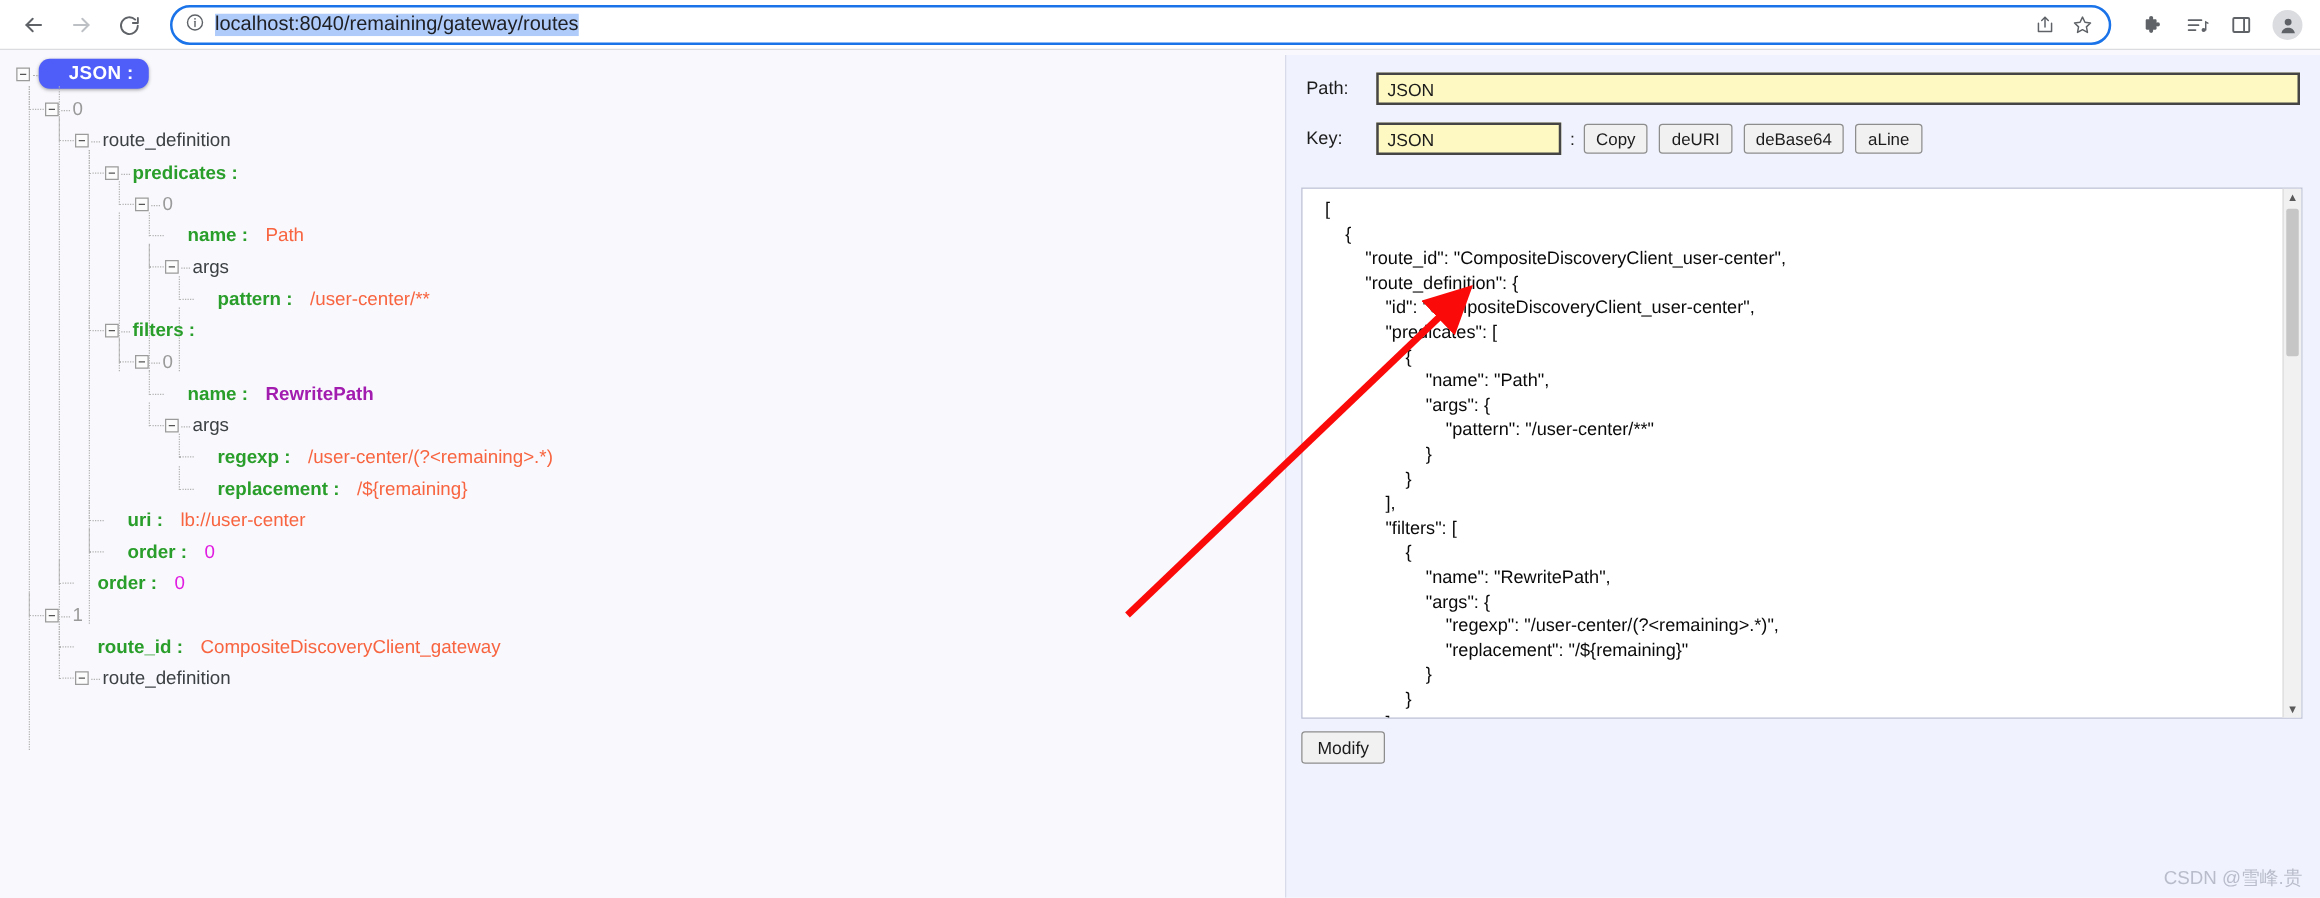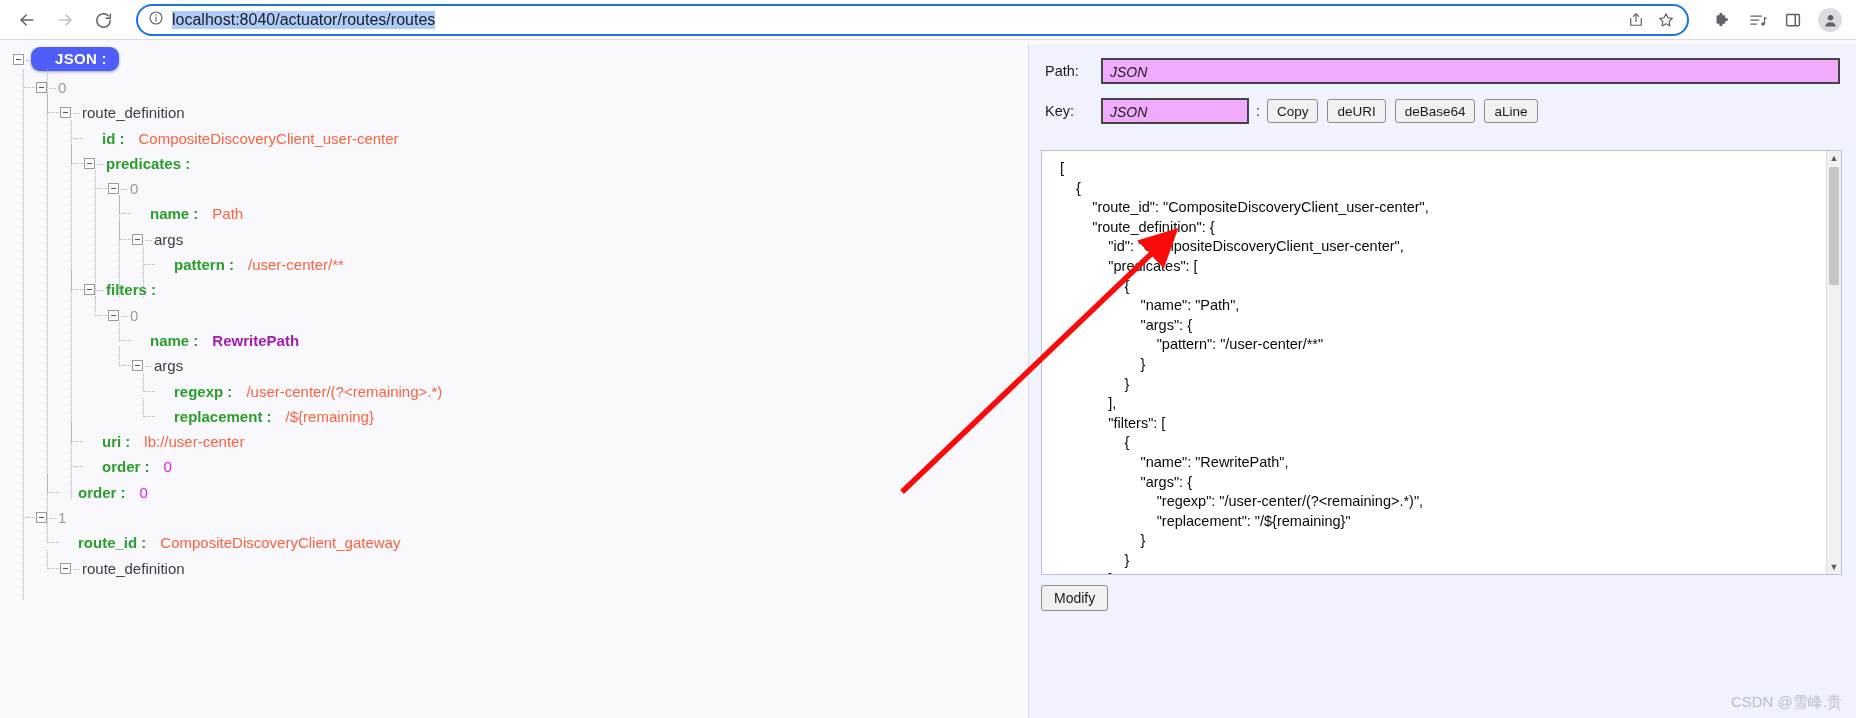--- a/index.html
+++ b/index.html
@@ -125,25 +125,24 @@
     background:#f0f3fd;
     border-left:1px solid #d8dcea;
   }
   .field-row {
     display:flex; align-items:center; padding:0 16px; margin-top:14px;
   }
   .field-label {
     width:56px; font-size:14.5px; color:#1c1c1c;
   }
   .txtbox {
-    background:#f0abfc; border:2px solid #454545;
+    background:#fef9c3; border:2px solid #454545;
     font-size:14px; color:#1b1b1b;
     padding:3px 7px; height:26px; line-height:19px;
     font-family:"Liberation Sans", sans-serif;
-    font-style:italic;
   }
   #path-input { flex:1; }
   #key-input  { width:148px; }
   .mid-colon { margin:0 7px; color:#1b1b1b; font-size:14px; }
   .sbtn {
     background:#f1f1f1; border:1px solid #8d8d8d; border-radius:3px;
     font-size:13.5px; color:#1b1b1b; height:24px; padding:0 9px;
     margin-right:9px; cursor:pointer;
     font-family:"Liberation Sans", sans-serif;
   }
@@ -213,21 +212,21 @@
   </div>
 
   <div id="omnibox">
     <span class="info-icon">
       <svg width="16" height="16" viewBox="0 0 24 24" fill="none" stroke="currentColor" stroke-width="1.7">
         <circle cx="12" cy="12" r="9"></circle>
           <path d="M12 10.6v6.2" stroke-linecap="round"></path>
         <circle cx="12" cy="7.6" r="1.05" fill="currentColor" stroke="none"></circle>
       </svg>
     </span>
-    <div class="url"><span class="sel">localhost:8040/actuator/routes/routes</span></div>
+    <div class="url"><span class="sel">localhost:8040/remaining/gateway/routes</span></div>
     <div class="right-icons">
       <span>
         <svg width="18" height="18" viewBox="0 0 24 24" fill="none" stroke="currentColor" stroke-width="1.6" stroke-linecap="round" stroke-linejoin="round">
           <path d="M5 10v9h14v-9"></path>
             <path d="M12 14V4"></path>
             <path d="M8.5 7.2L12 3.7l3.5 3.5"></path>
         </svg>
       </span>
       <span>
         <svg width="18" height="18" viewBox="0 0 24 24" fill="none" stroke="currentColor" stroke-width="1.6" stroke-linejoin="round">
@@ -283,24 +282,20 @@
       <div id="tree-rows" style="position: relative; margin-top: 27px;">
         <div class="row" style="top: 0px;">
           <span class="elbow" style="left:13px"></span>
           <span class="toggle" style="left:26px"></span>
           <span class="content" style="left:48px"><span class="idx">0</span></span>
         </div>
         <div class="row" style="top: 0px;">
           <span class="elbow" style="left:37px"></span>
           <span class="toggle" style="left:50px"></span>
           <span class="content" style="left:72px"><span class="k-plain">route_definition</span></span>
-        </div>
-        <div class="row" style="top: 0px;">
-          <span class="elbow" style="left:61px"></span>
-          <span class="content" style="left:92px"><span class="k">id</span><span class="colon"> :</span><span class="v-str" style="margin-left:14px">CompositeDiscoveryClient_user-center</span></span>
         </div>
         <div class="row" style="top: 0px; text-align: center;">
           <span class="elbow" style="left:61px"></span>
           <span class="toggle" style="left:74px"></span>
           <span class="content" style="left:96px"><span class="k">predicates</span><span class="colon"> :</span></span>
         </div>
         <div class="row" style="top: 0px;">
           <span class="elbow" style="left:85px"></span>
           <span class="toggle" style="left:98px"></span>
           <span class="content" style="left:120px"><span class="idx">0</span></span>

